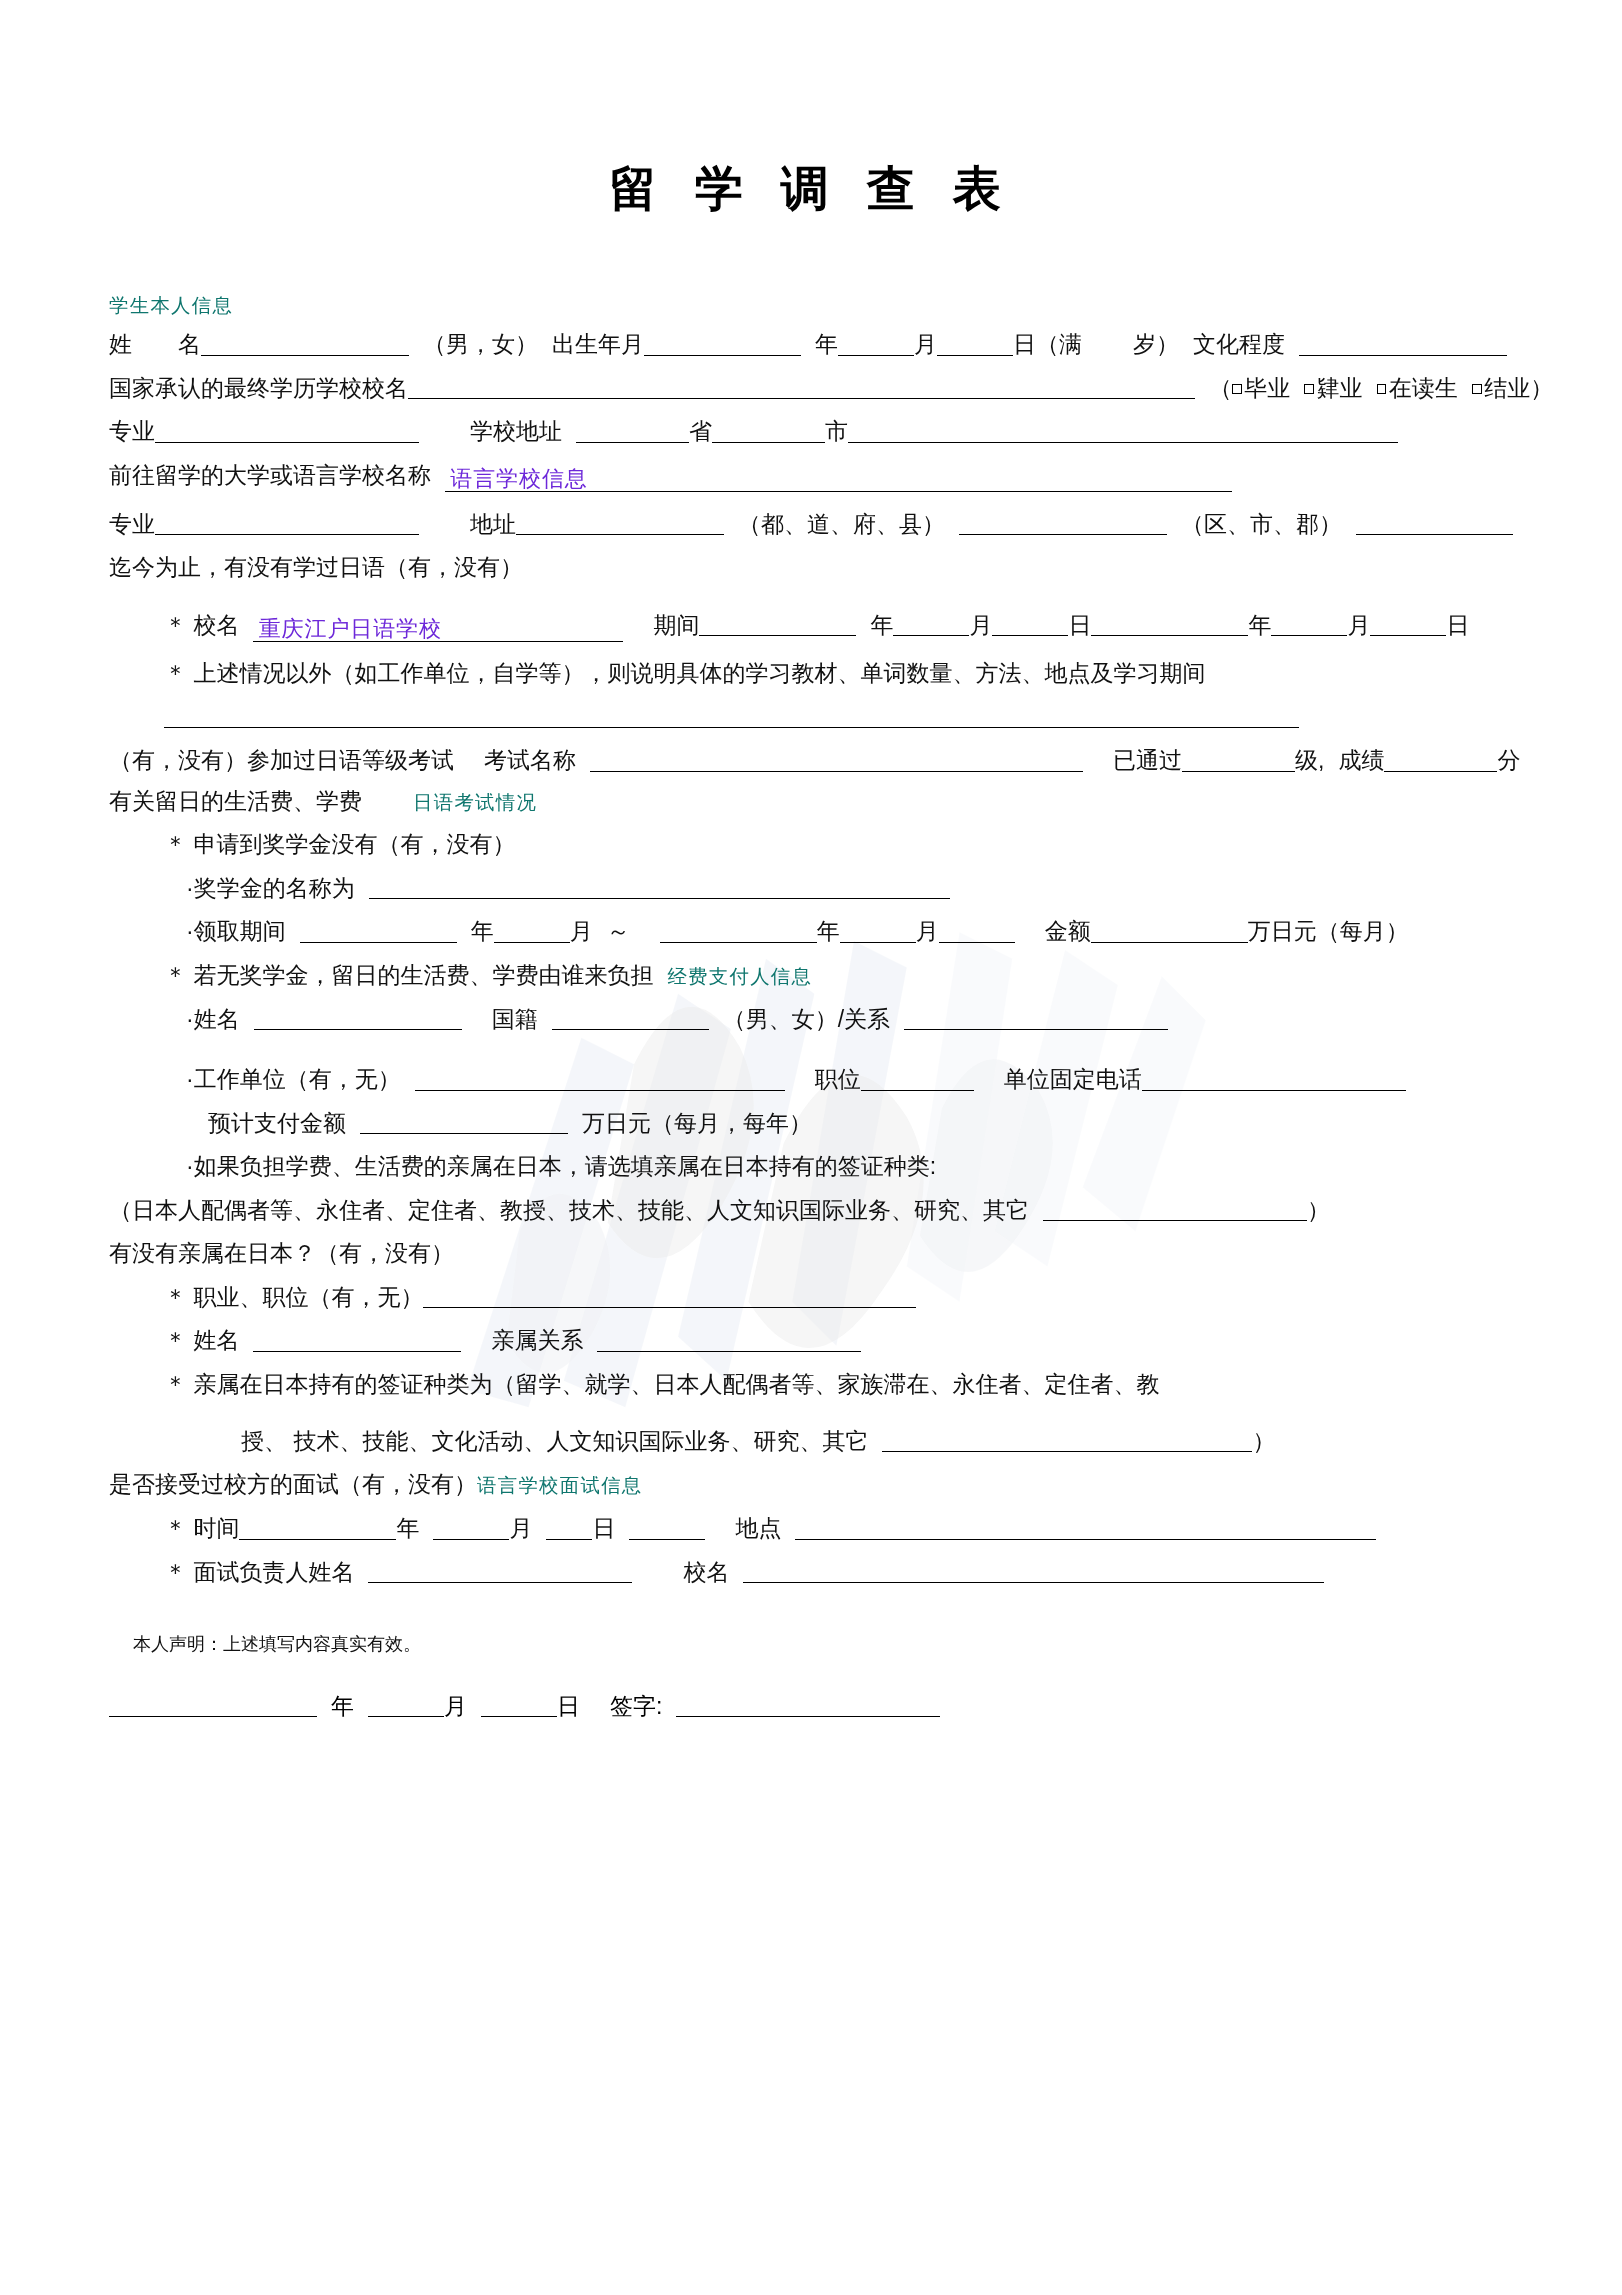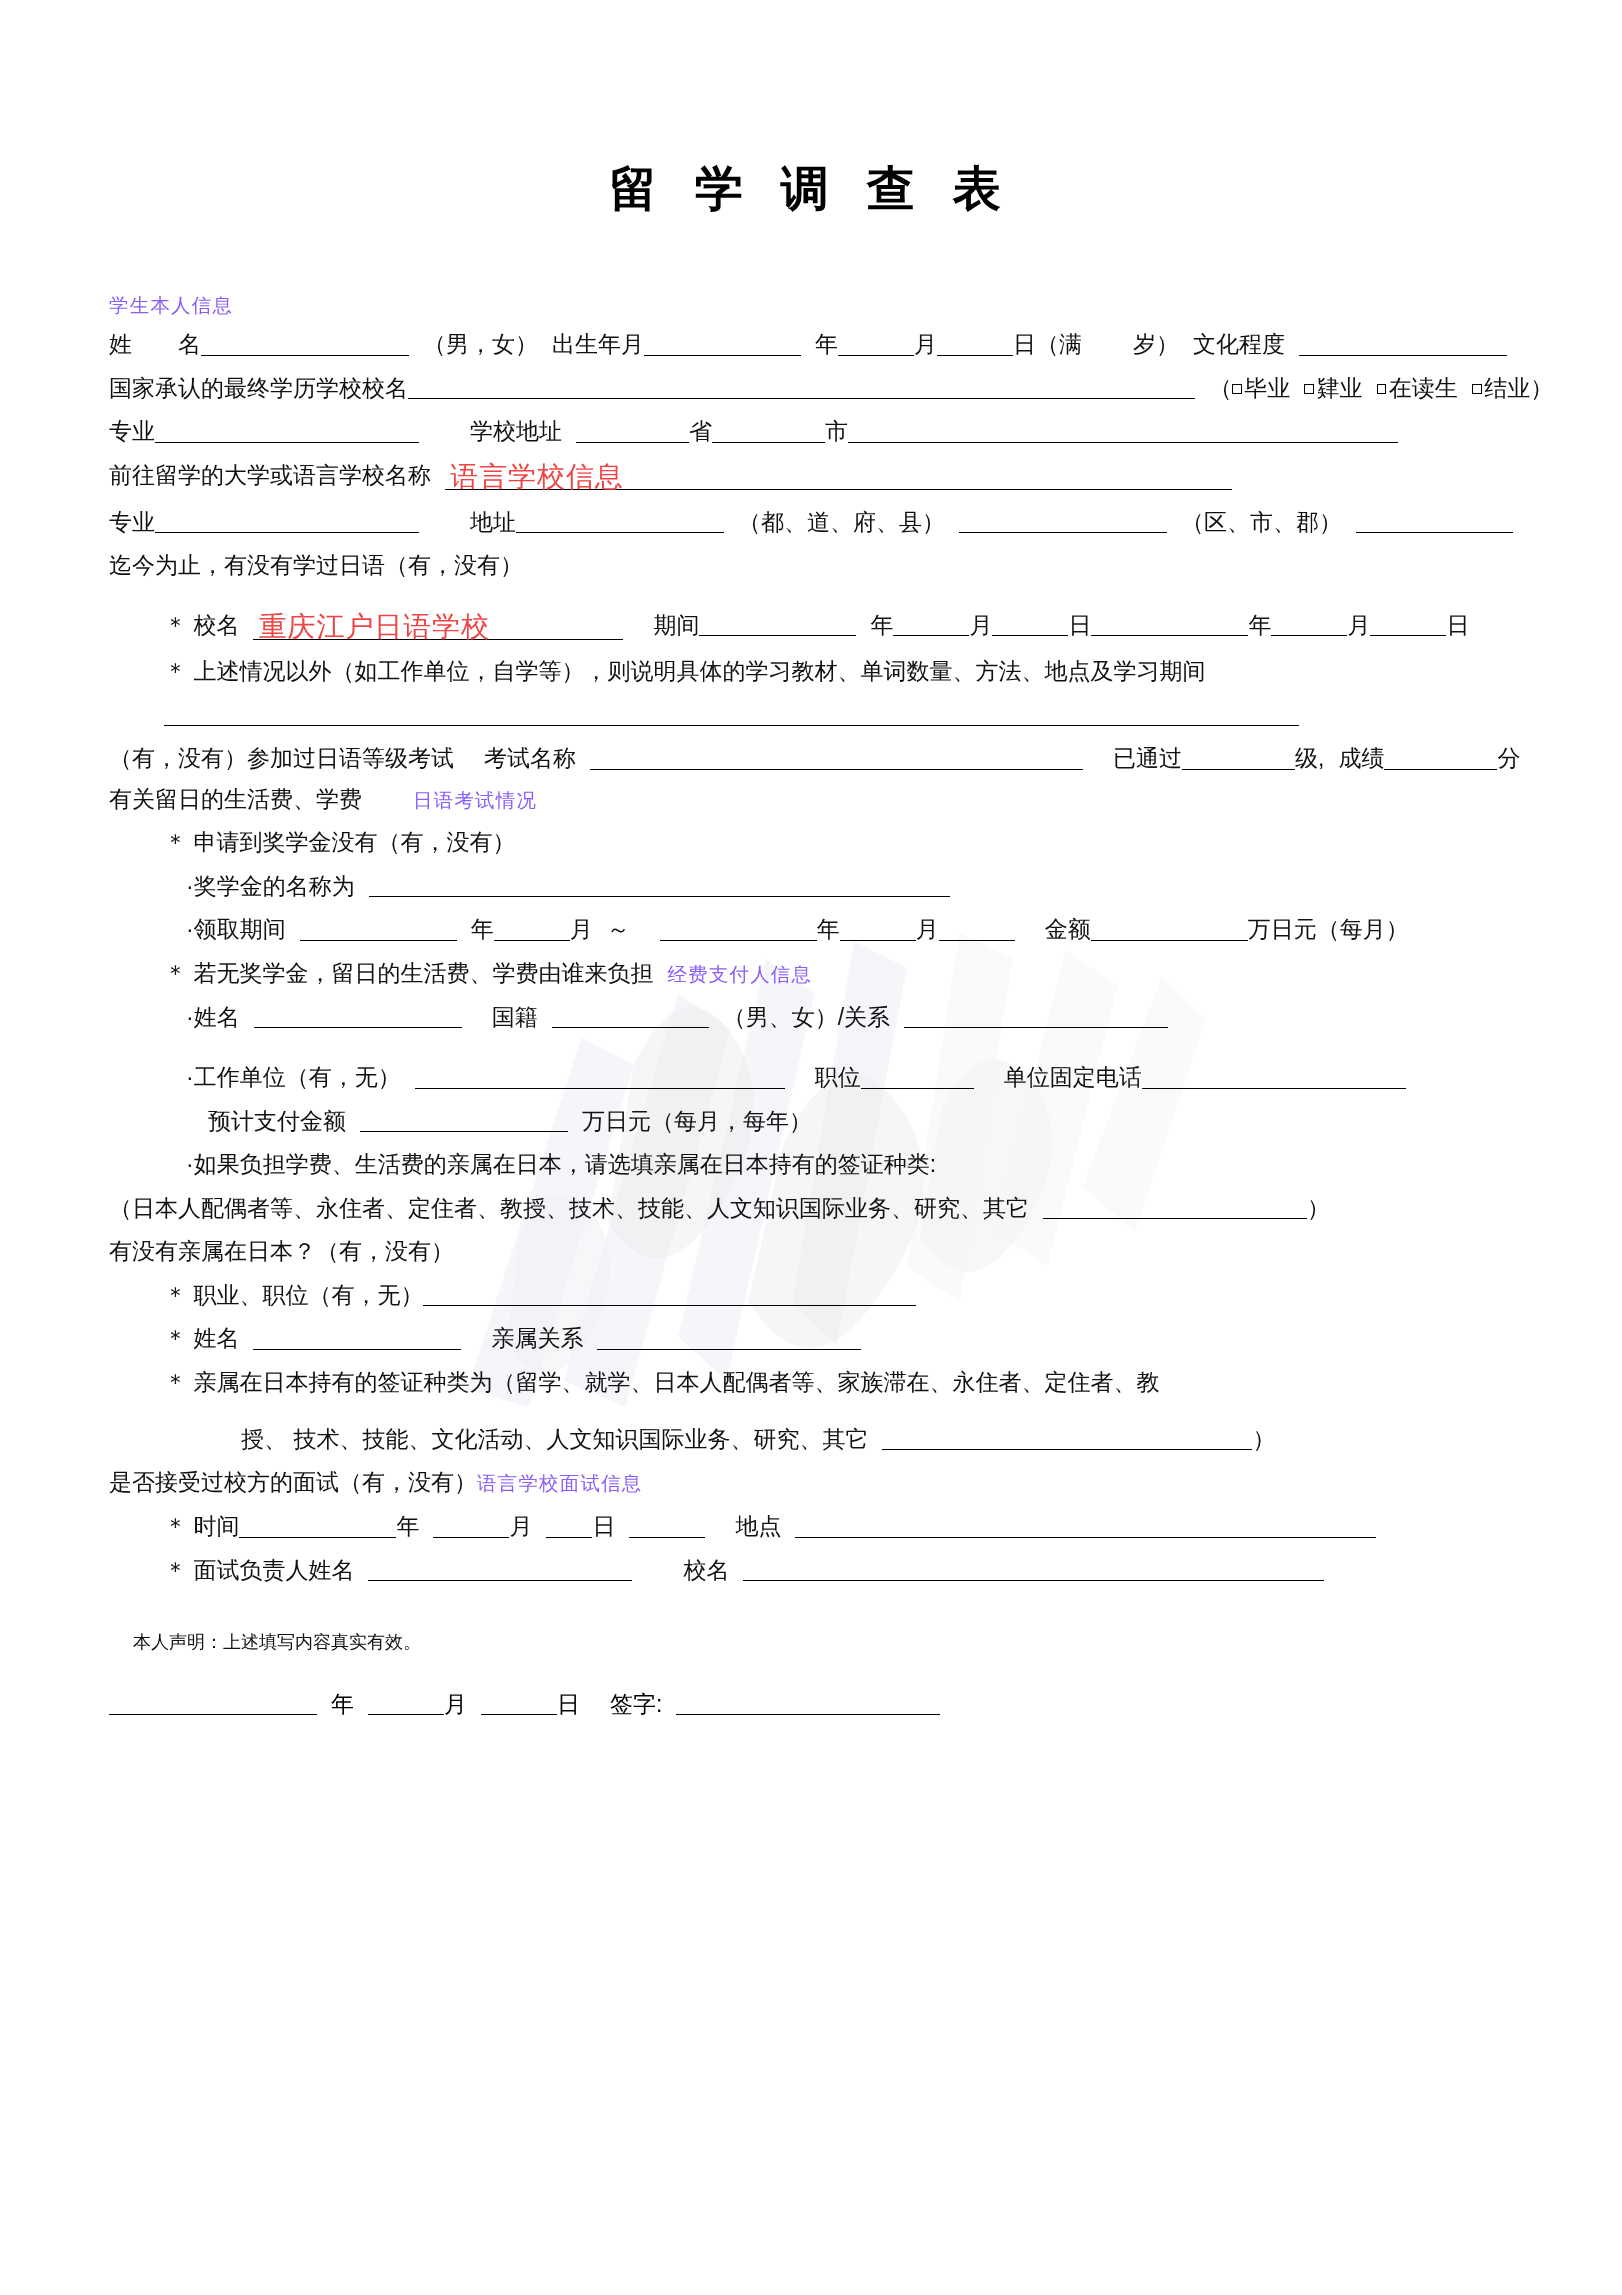--- a/index.html
+++ b/index.html
@@ -64,29 +64,29 @@
     margin-bottom: 19.4px;
     display: block;
   }
   .row.tight { margin-bottom: 16px; }
   .indent1 { padding-left: 55px; }
   .indent2 { padding-left: 77px; }
   .indent3 { padding-left: 99px; }
   .indent4 { padding-left: 132px; }
 
   .red {
-    color: #8b5cf6;
+    color: #0f766e;
     font-family: "DejaVu Serif", "Liberation Serif", serif;
     font-size: 19.4px;
     letter-spacing: 1.3px;
   }
   .red-fill {
-    color: #ef4444;
+    color: #6d28d9;
     font-family: "DejaVu Serif", "Liberation Serif", serif;
-    font-size: 28px;
+    font-size: 22px;
     letter-spacing: 0.9px;
   }
 
   
   .b {
     display: inline-block;
     border-bottom: 1.9px solid #000;
     vertical-align: -3.5px;
     height: 19.4px;
   }

